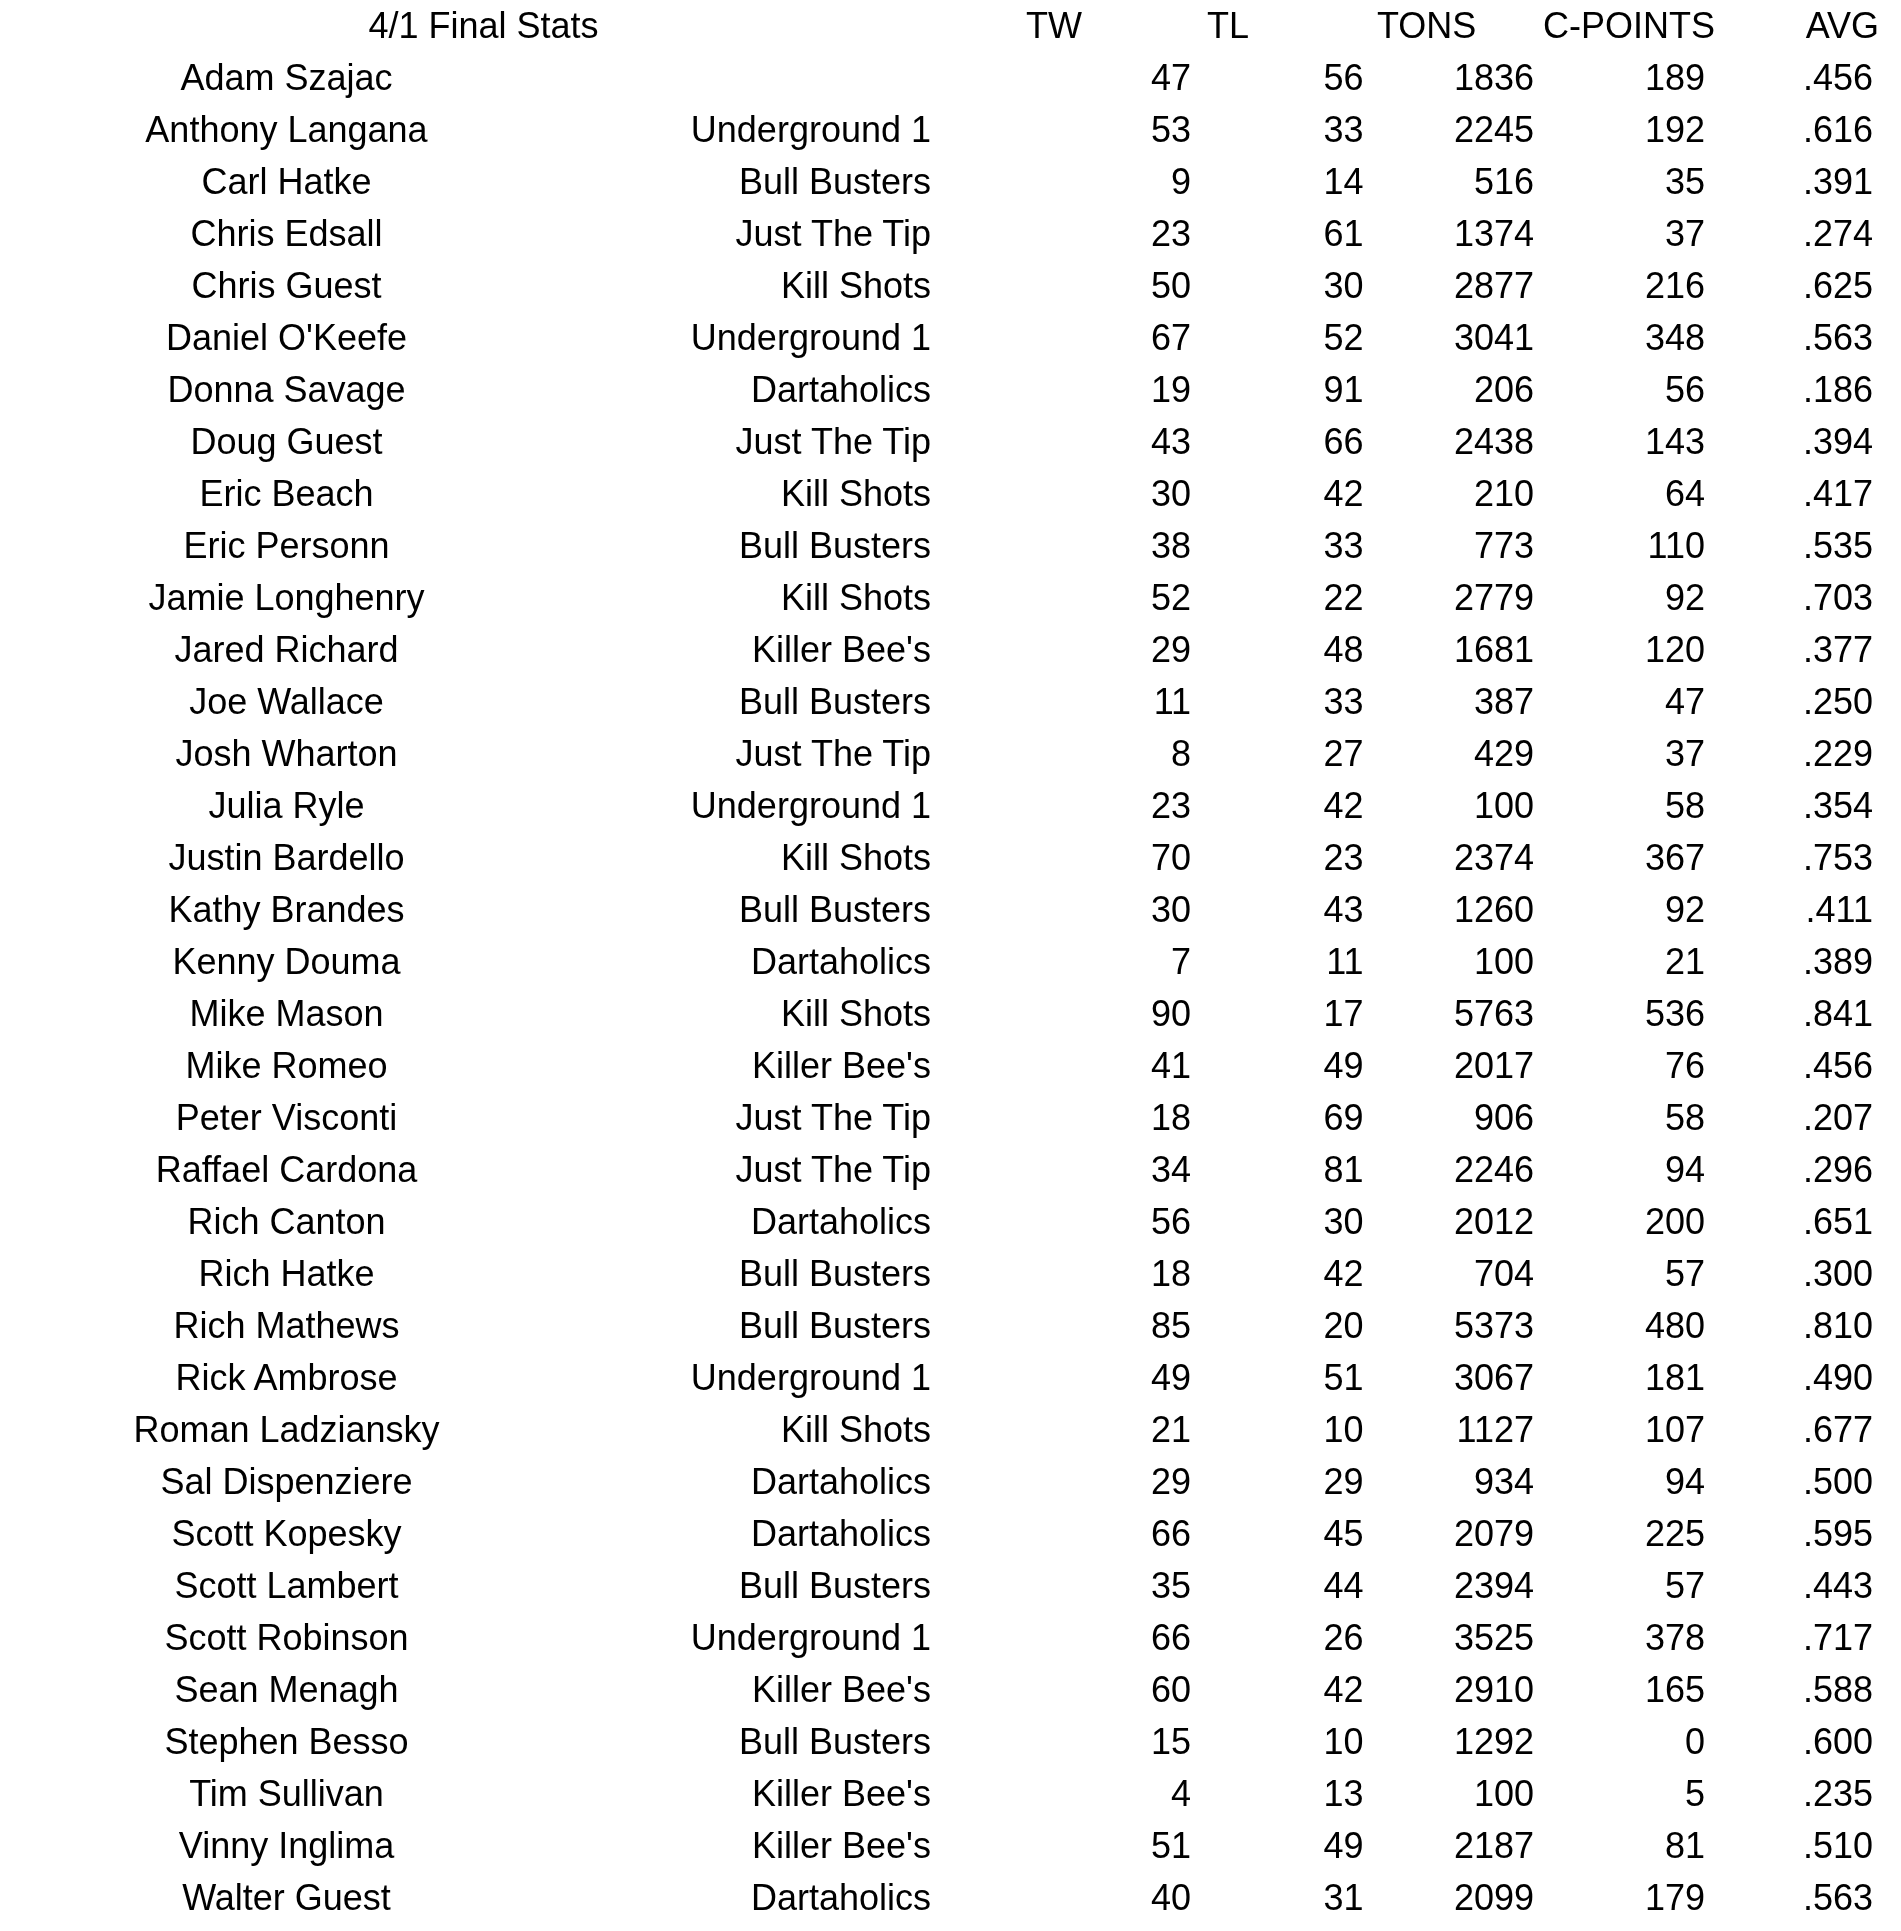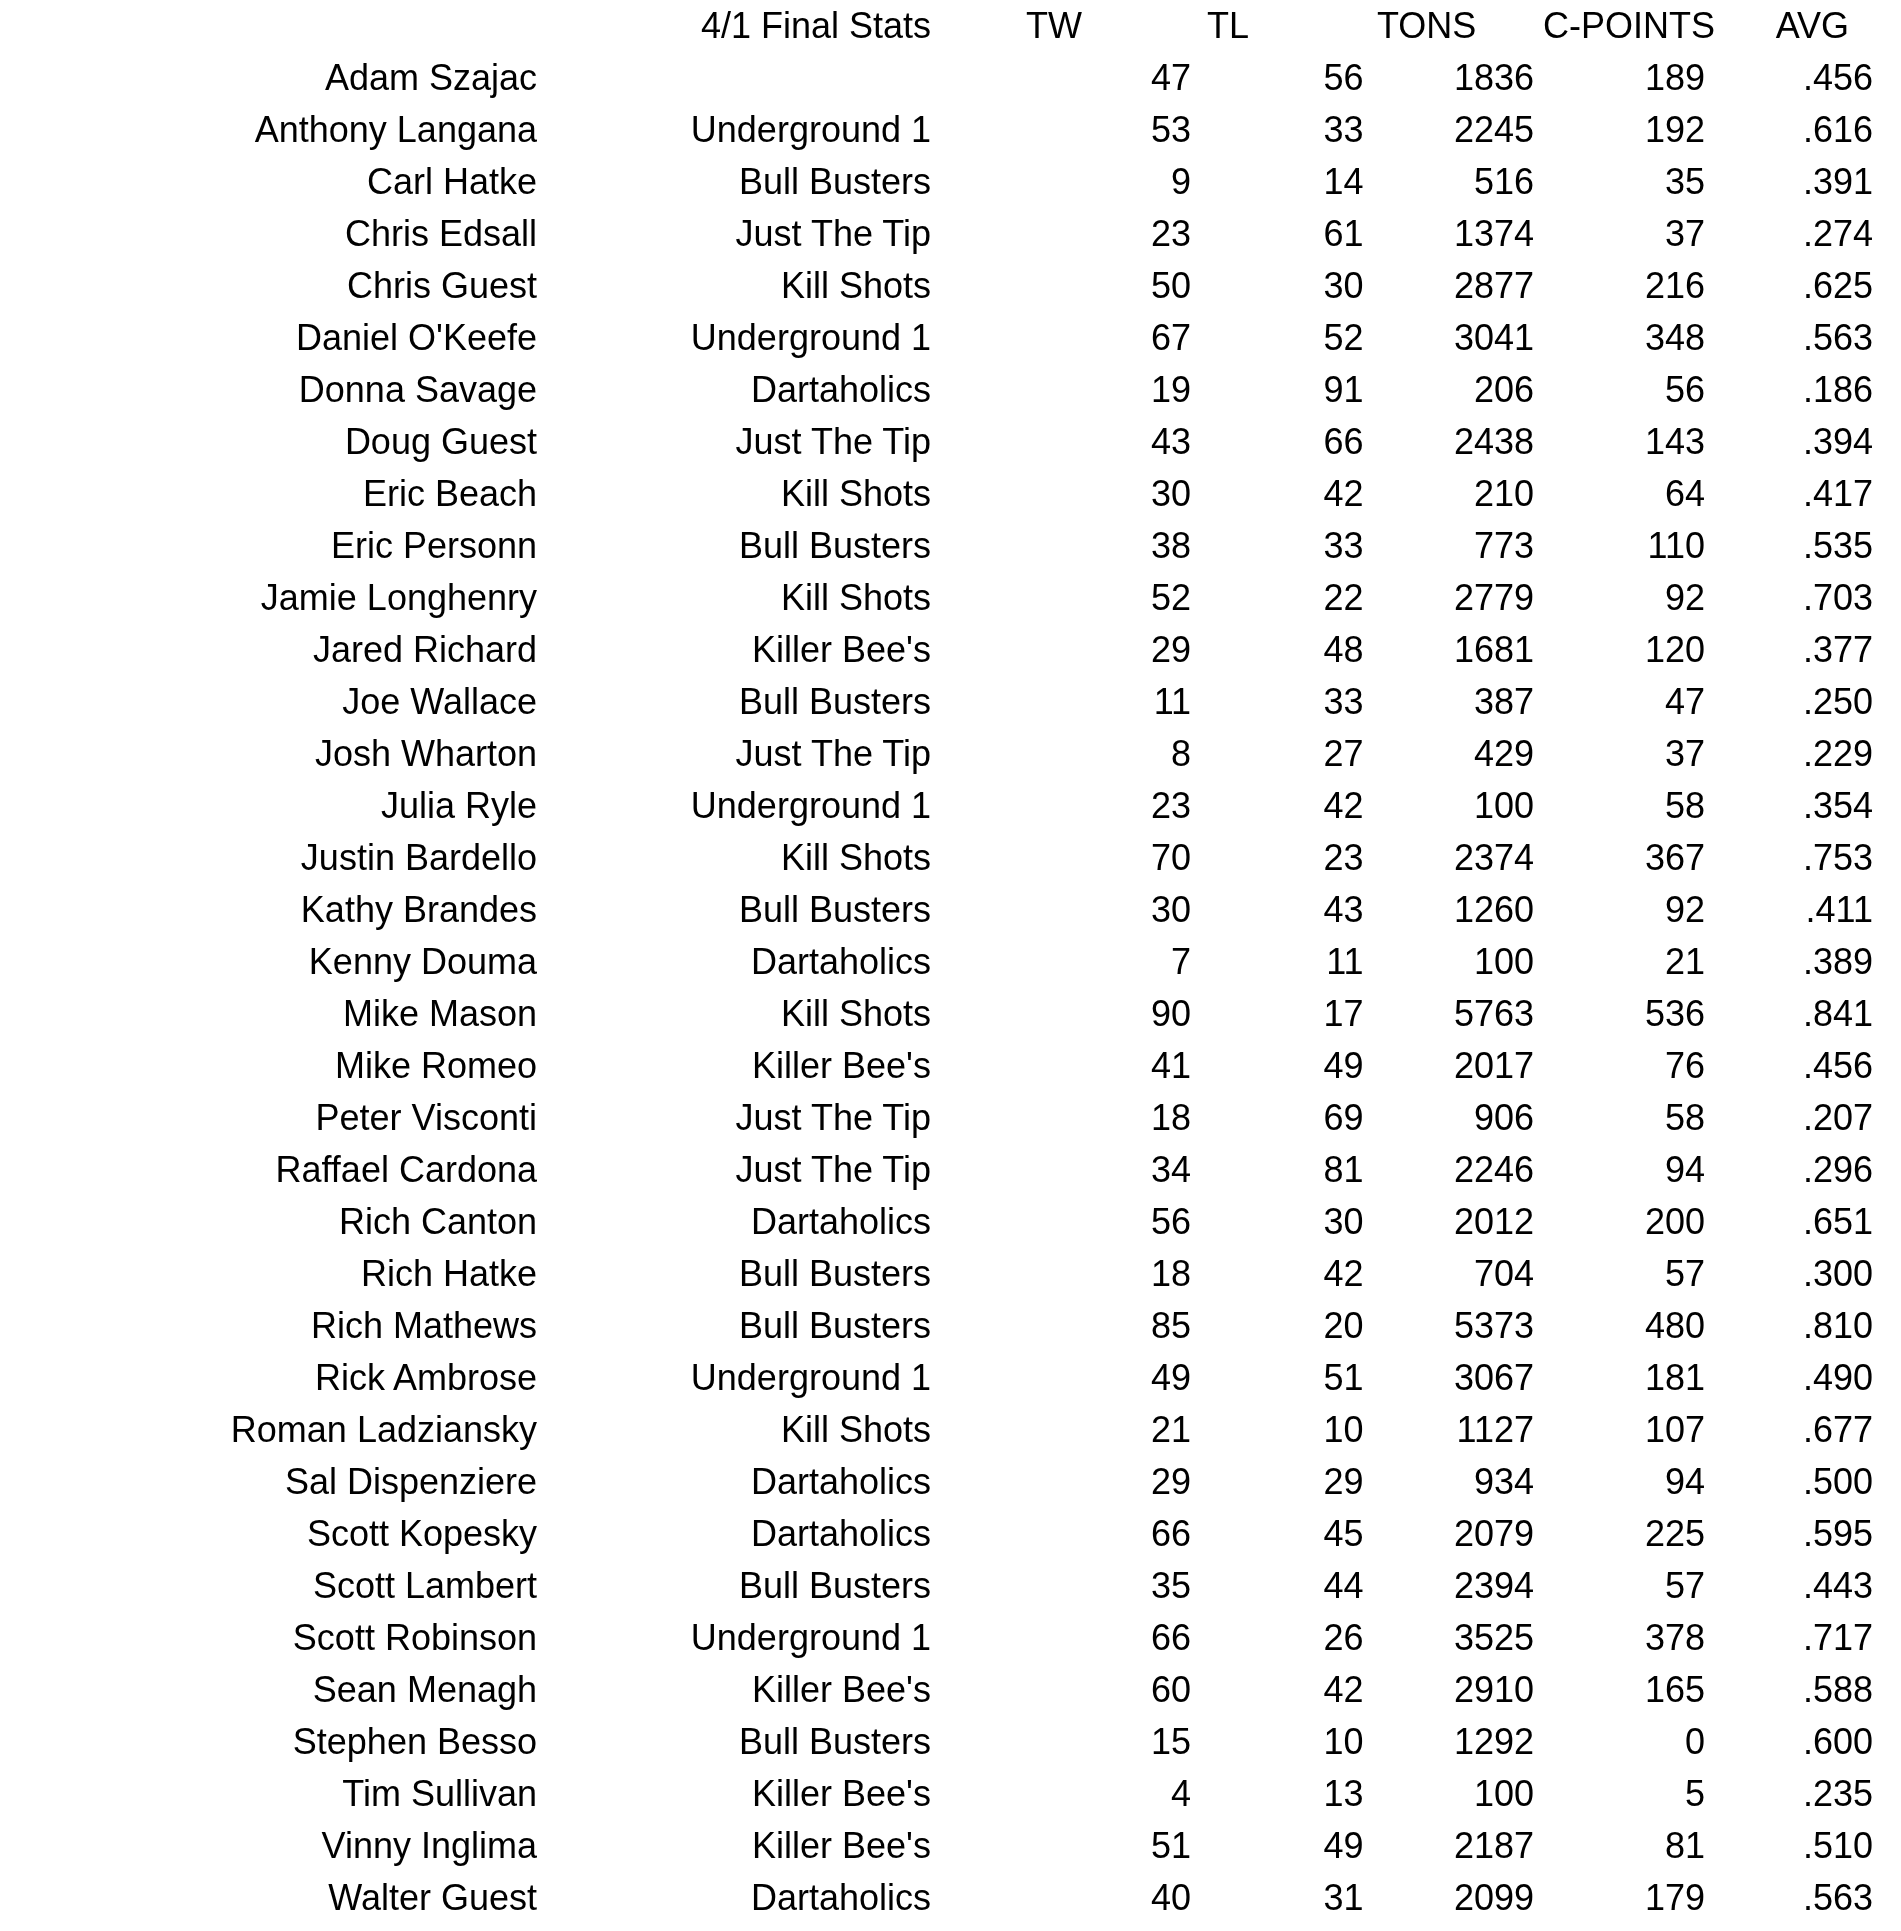--- a/index.html
+++ b/index.html
@@ -30,37 +30,37 @@
   th, td {
     height: 52px;
     padding: 0;
     font-size: 36px;
     font-weight: normal;
     line-height: 52px;
     white-space: nowrap;
     overflow: hidden;
     vertical-align: middle;
   }
-  .c-left  { text-align: right;  padding-left: 36px; }
+  .c-left  { text-align: center;  padding-left: 36px; }
   .c-team  { text-align: right;  padding-left: 9px; }
   .c-right { text-align: right; }
 
   
   td.c-tw      { padding-right: 16px; }
   td.c-tl      { padding-right: 13.4px; }
   td.c-tons    { padding-right: 9px; }
   td.c-cpoints { padding-right: 9px; }
   td.c-avg     { padding-right: 28px; }
 
   
   th.h-tw      { padding-right: 125px; text-align: right; }
   th.h-tl      { padding-right: 140px; }
   th.h-tons    { padding-right: 83px; margin-top: 11px; }
   th.h-cpoints { padding-right: 17px; }
-  th.h-avg     { padding-right: 52px; }
+  th.h-avg     { padding-right: 22px; }
 </style>
 </head>
 <body>
 
 <table>
   <colgroup>
     <col class="w-name">
     <col class="w-team">
     <col class="w-tw">
     <col class="w-tl">

